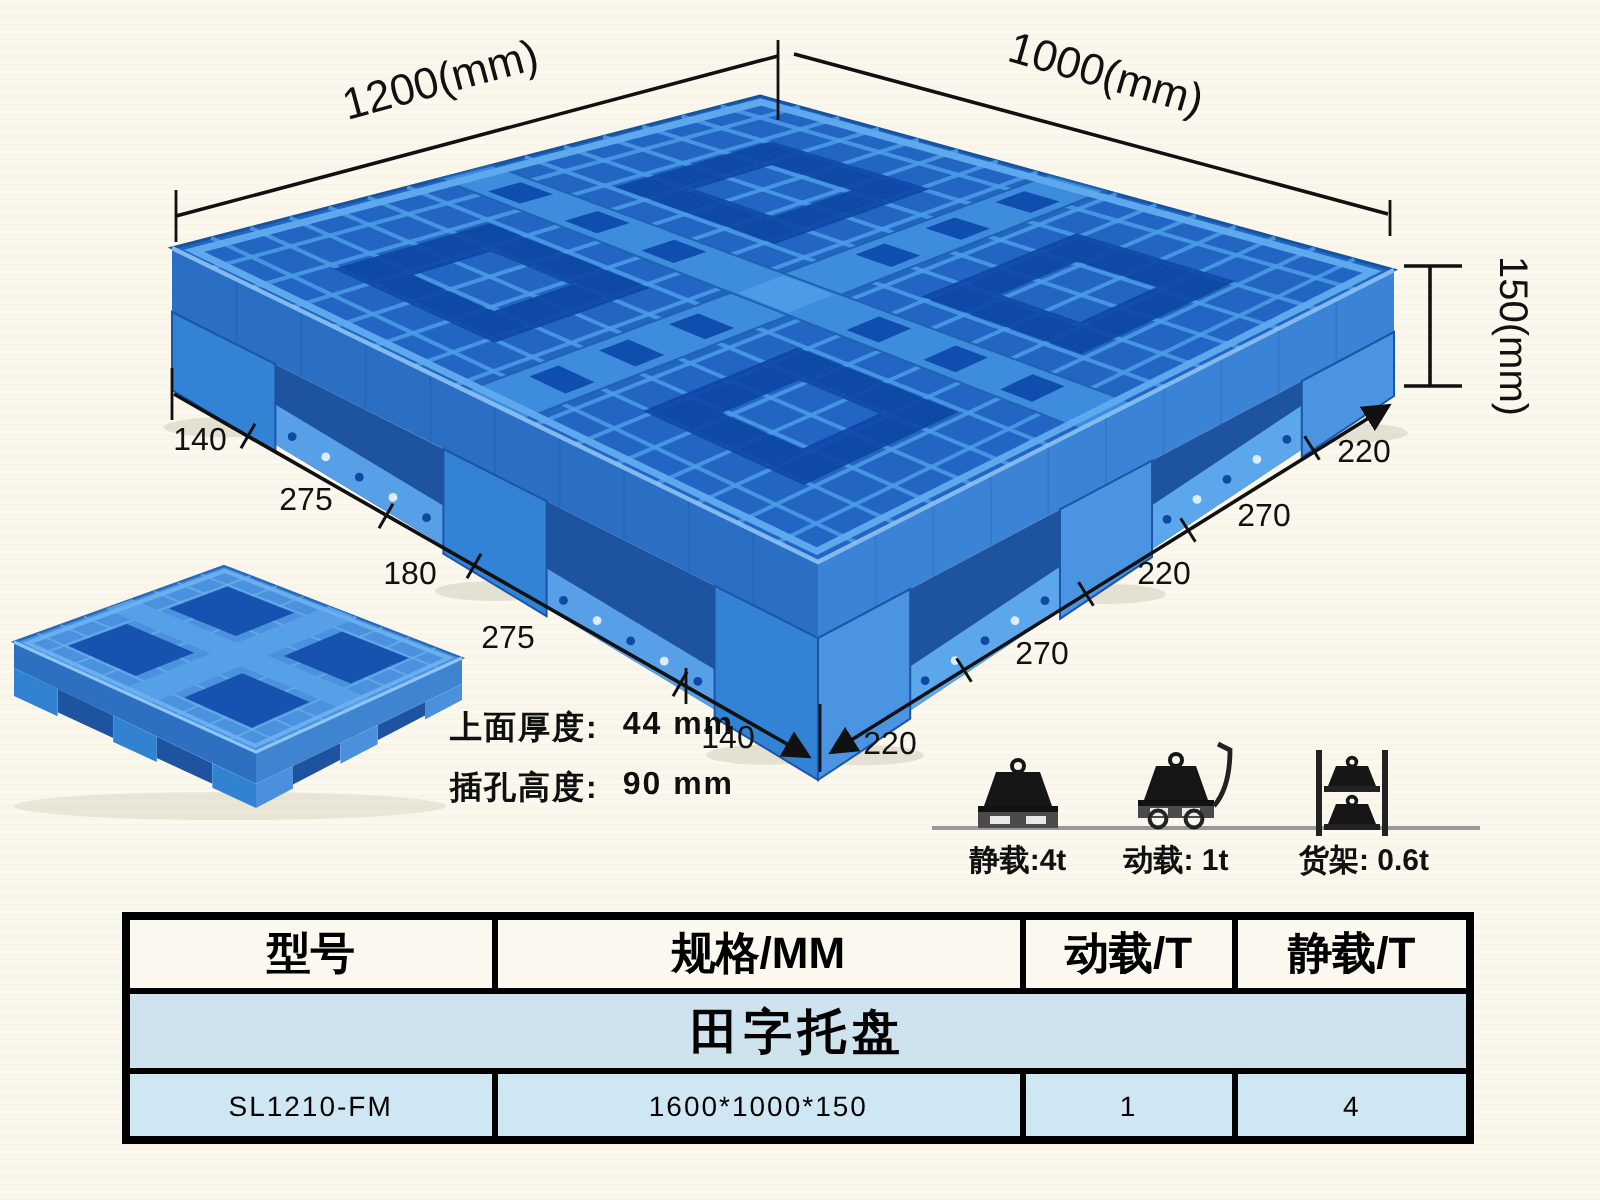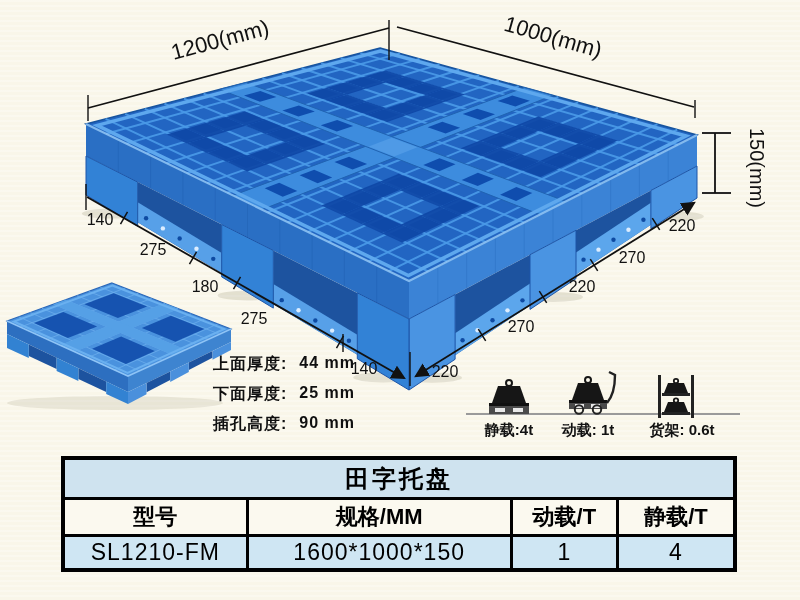--- a/index.html
+++ b/index.html
@@ -7,31 +7,31 @@
     position:relative;width:800px;height:600px;overflow:hidden;
     background:#f9f6e9;
     background-image:repeating-linear-gradient(180deg, rgba(255,255,255,.28) 0 2px, rgba(0,0,0,0) 2px 5px);
     font-family:"Liberation Sans","DejaVu Sans",sans-serif;
   }
   svg text{font-family:"Liberation Sans","DejaVu Sans",sans-serif;}
   .dim{font-size:16px;fill:#111;}
   .dim-big{font-size:22px;fill:#111;}
   .dim-vert{font-size:20px;fill:#111;}
   .icon-label{font-size:15px;font-weight:700;fill:#111;}
-  #notes{position:absolute;left:213px;top:354px;color:#101010;font-weight:700;font-size:16px;}
+  #notes{position:absolute;left:225px;top:354px;color:#101010;font-weight:700;font-size:16px;}
   .note-line{display:flex;gap:12px;margin-bottom:9px;letter-spacing:1px;white-space:nowrap;}
   #spec-table{
     position:absolute;left:61px;top:456px;width:676px;
     border-collapse:collapse;table-layout:fixed;text-align:center;color:#000;
     border:4px solid #000;
   }
   #spec-table td,#spec-table th{border:3px solid #000;padding:0;overflow:hidden;vertical-align:middle;}
   .t-title{background:#cfe3ef;height:37px;font-size:24px;font-weight:700;letter-spacing:3px;}
   .t-head{background:#fbf9ef;height:34px;font-size:22px;font-weight:700;}
-  .t-data{background:#cfe6f3;height:31px;font-size:23px;font-weight:400;letter-spacing:1px;}
+  .t-data{background:#cfe6f3;height:31px;font-size:14px;font-weight:400;letter-spacing:1px;}
 </style>
 </head>
 <body>
 
 <div id="canvas">
 
   <svg id="scene" width="800" height="600" viewBox="0 0 800 600">
     <defs>
       <marker id="arr" viewBox="0 0 10 10" refX="8.5" refY="5" markerWidth="8" markerHeight="8" orient="auto-start-reverse">
         <path d="M0,0 L10,5 L0,10 Z" fill="#111"></path>
@@ -326,45 +326,41 @@
       <text class="icon-label" x="682" y="435" text-anchor="middle">货架: 0.6t</text>
     </g>
   </svg>
 
   <div id="notes">
     <div class="note-line">
       <span>上面厚度:</span>
       <span>44 mm</span>
     </div>
     <div class="note-line">
-      <span>下面厚度:</span>
-      <span>25 mm</span>
-    </div>
-    <div class="note-line">
       <span>插孔高度:</span>
       <span>90 mm</span>
     </div>
   </div>
 
   <table id="spec-table">
     <colgroup>
         <col style="width:27.4%">
         <col style="width:39.3%">
         <col style="width:15.8%">
         <col style="width:17.5%">
       </colgroup>
     <tbody>
       <tr>
-        <td colspan="4" class="t-title">田字托盘</td>
-      </tr>
-      <tr>
         <th class="t-head">型号</th>
         <th class="t-head">规格/MM</th>
         <th class="t-head">动载/T</th>
         <th class="t-head">静载/T</th>
+      </tr>
+      <tr>
+        <td colspan="4" class="t-title">田字托盘</td>
       </tr>
       <tr>
         <td class="t-data">SL1210-FM</td>
         <td class="t-data">1600*1000*150</td>
         <td class="t-data">1</td>
         <td class="t-data">4</td>
       </tr>
     </tbody>
   </table>
 </div>

